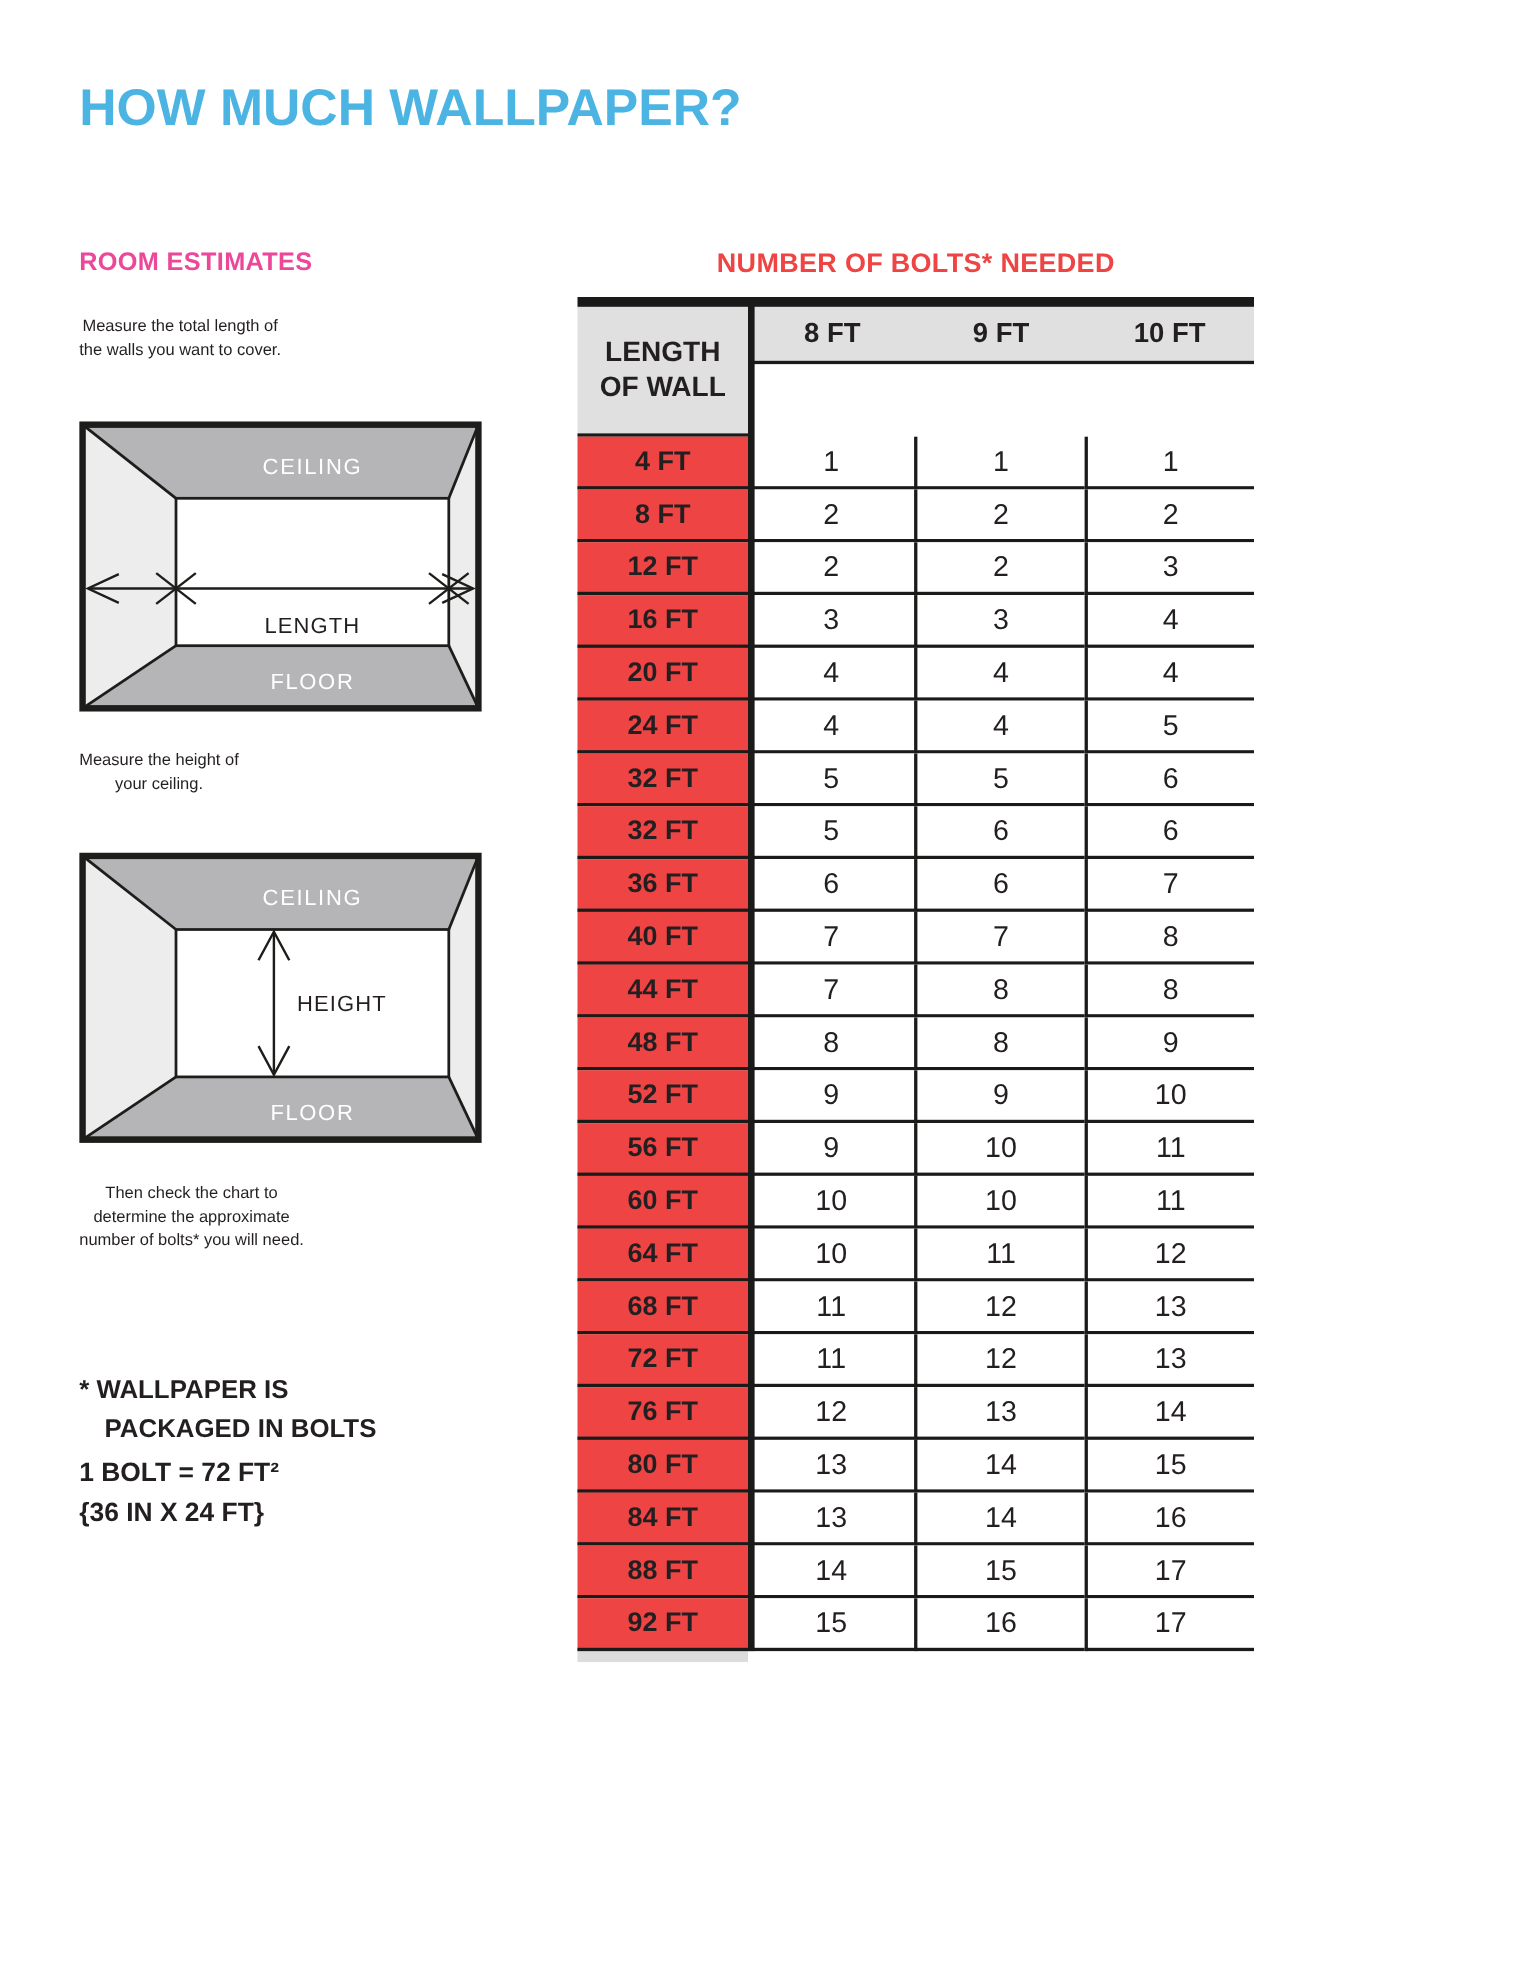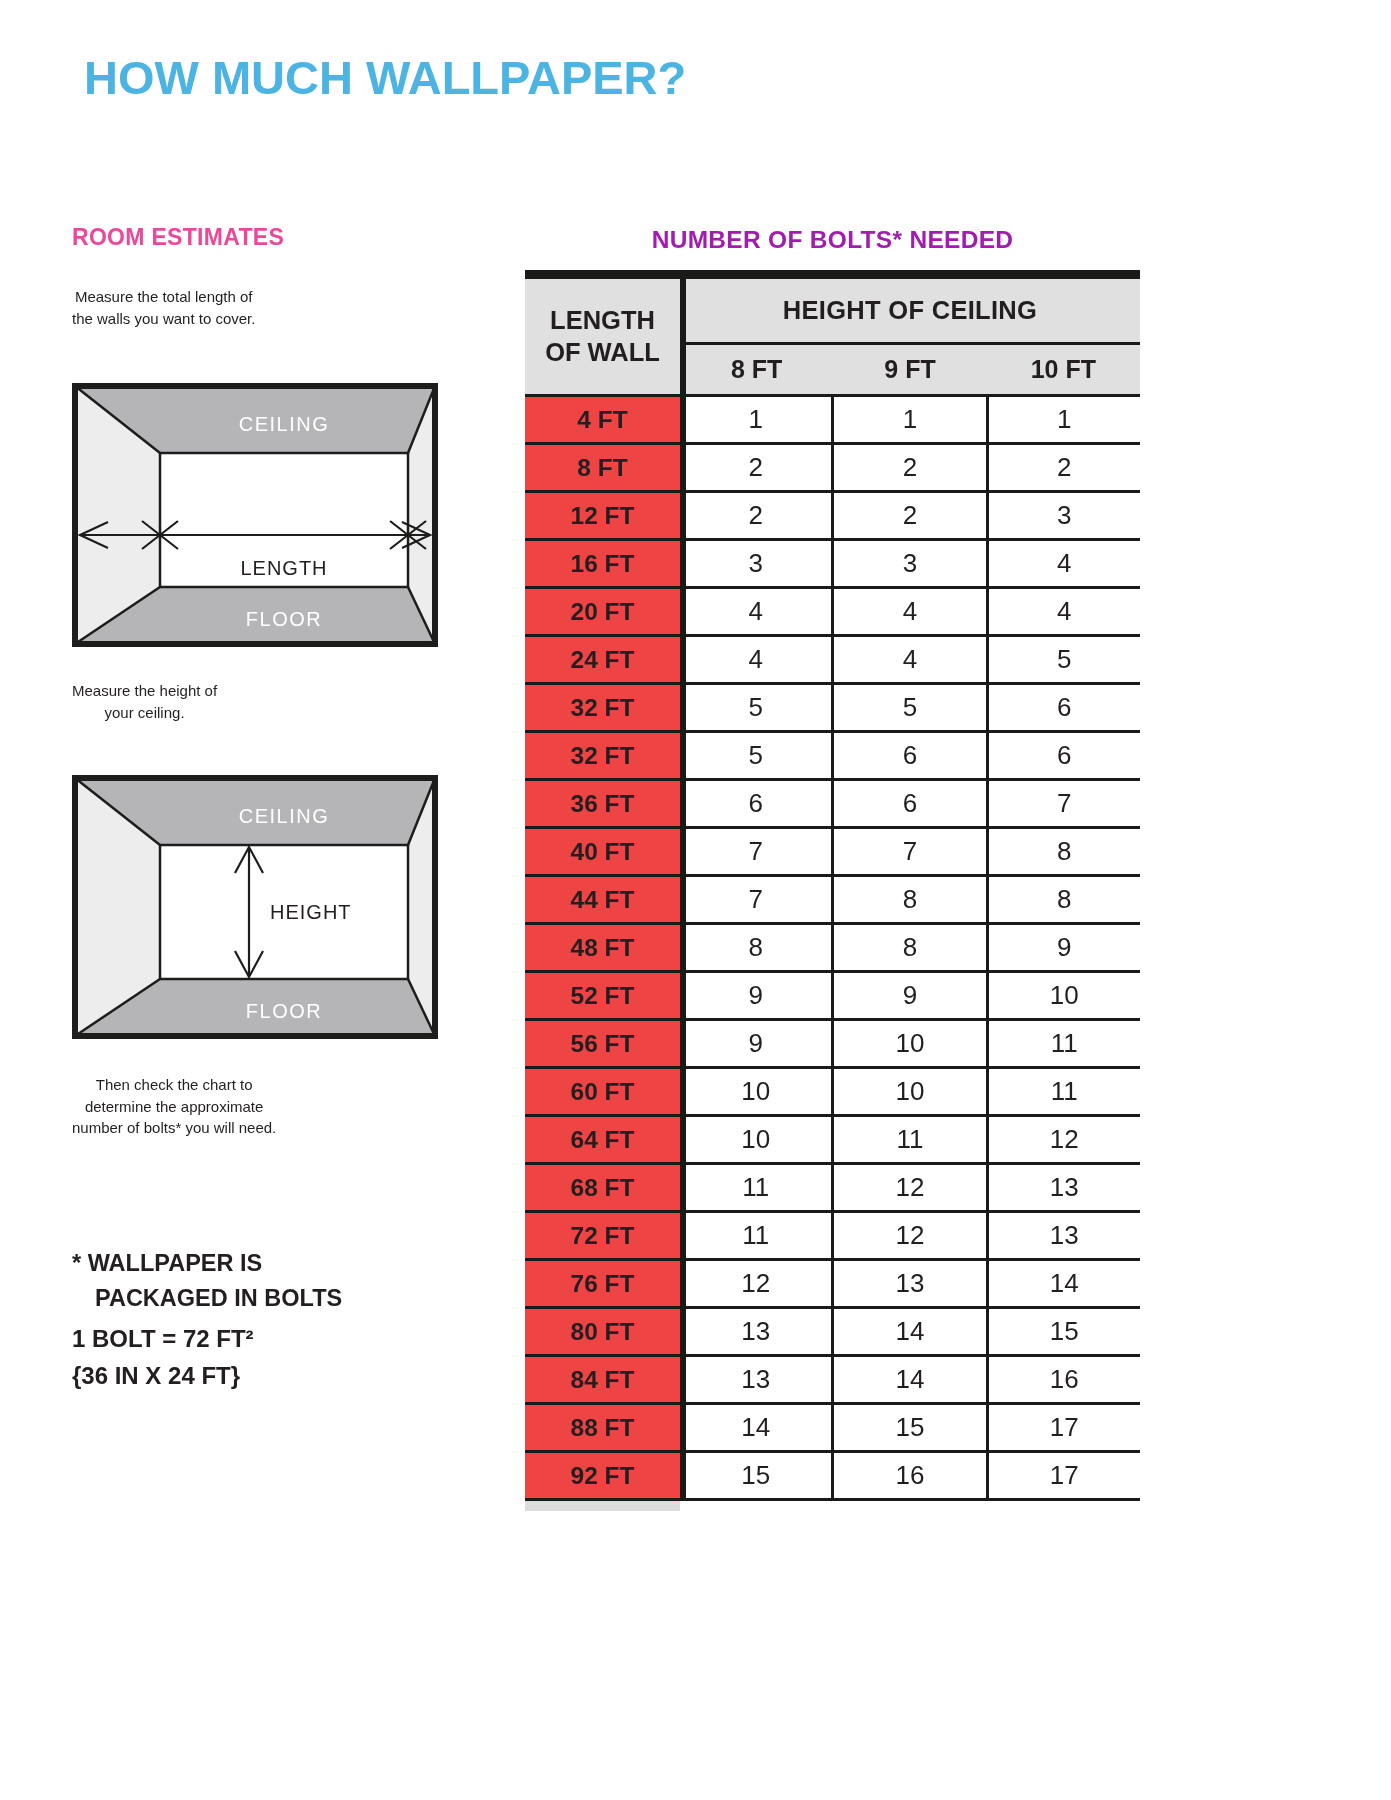--- a/index.html
+++ b/index.html
@@ -3,36 +3,36 @@
 <meta charset="utf-8">
 <style>
   html,body{margin:0;padding:0;}
   body{
     width:1391px;height:1800px;position:relative;background:#ffffff;
     font-family:"Liberation Sans","DejaVu Sans",sans-serif;color:#231f20;
     overflow:hidden;
   }
   .abs{position:absolute;}
   
-  .page-title{left:72px;top:50px;font-size:47px;font-weight:bold;color:#4cb4e2;letter-spacing:0px;margin-left:12px;}
+  .page-title{left:72px;top:70px;font-size:47px;font-weight:bold;color:#4cb4e2;letter-spacing:0px;}
   
   .left-heading{left:72px;top:224px;font-size:23px;font-weight:bold;color:#ec4899;letter-spacing:.3px;}
   .para{left:72px;font-size:15px;line-height:1.44;white-space:pre-line;text-align:center;}
   .para1{top:286px;}
   .para2{top:680px;}
   .para3{top:1074px;}
   .note{left:72px;top:1246px;font-size:23.5px;font-weight:bold;line-height:1.5;}
   .note .ind{padding-left:23px;}
   .bolt-facts{left:72px;top:1320px;font-size:24px;font-weight:bold;line-height:1.55;}
   
   .diagram{left:72px;width:366px;height:264px;text-align:right;}
   .diagram1{top:383px;}
   .diagram2{top:775px;}
   
-  .table-heading{left:525px;top:226px;width:615px;text-align:center;font-size:24.5px;font-weight:bold;color:#a21caf;letter-spacing:.3px;}
+  .table-heading{left:525px;top:226px;width:615px;text-align:center;font-size:24.5px;font-weight:bold;color:#ef4444;letter-spacing:.3px;}
   .twrap{left:525px;top:270px;width:615px;}
   .topbar{height:9px;background:#1a1a19;}
   .divider{position:absolute;left:155px;top:0;width:6px;height:1231px;background:#1a1a19;z-index:3;}
   .thead{display:flex;}
   .thead-label{width:155px;height:115px;background:#e0e0e1;border-bottom:3px solid #1a1a19;
     display:flex;align-items:center;justify-content:center;text-align:center;
     font-weight:bold;font-size:25.5px;line-height:1.25;white-space:pre-line;}
   .thead-right{flex:1;display:flex;flex-direction:column;}
   .hoc{height:63px;background:#e0e0e1;border-bottom:3px solid #1a1a19;
     display:flex;align-items:center;justify-content:center;font-weight:bold;font-size:25.5px;letter-spacing:.3px;}
@@ -129,21 +129,20 @@
 
 <div class="abs table-heading">NUMBER OF BOLTS* NEEDED</div>
 
 <div class="abs twrap">
   <div class="topbar"></div>
   <div class="divider"></div>
   <div class="thead">
     <div class="thead-label">LENGTH
 OF WALL</div>
     <div class="thead-right">
-      <div class="hoc">HEIGHT OF CEILING</div>
       <div class="subhead">
         <div>8 FT</div>
         <div>9 FT</div>
         <div>10 FT</div>
       </div>
     </div>
   </div>
   <div id="table-rows">
       <div class="trow">
         <div class="tlabel">4 FT</div>

